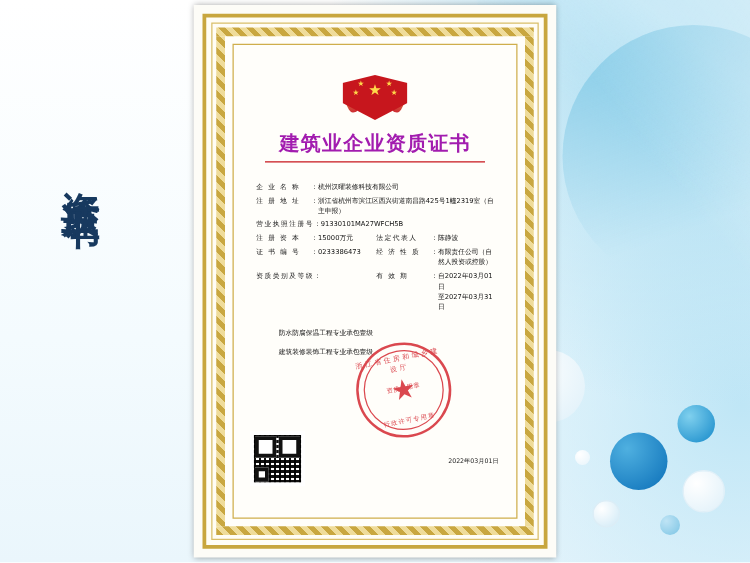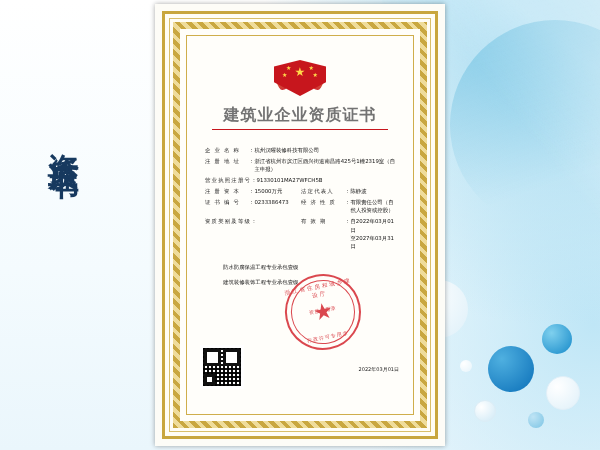--- a/index.html
+++ b/index.html
@@ -141,21 +141,21 @@
   #emblem .s4 { right: 8px; top: 12px; }
 
   
   #cert-heading {
     margin: 9px 0 0;
     text-align: center;
     font-family: "DejaVu Sans", sans-serif;
     font-size: 16px;
     font-weight: bold;
     letter-spacing: 1px;
-    color: #737373;
+    color: #a21caf;
   }
   #heading-rule {
     width: 176px; height: 1px;
     margin: 3px auto 0;
     background: #c7161d;
   }
 
   
   #info {
     margin: 16px 4px 0 6px;

